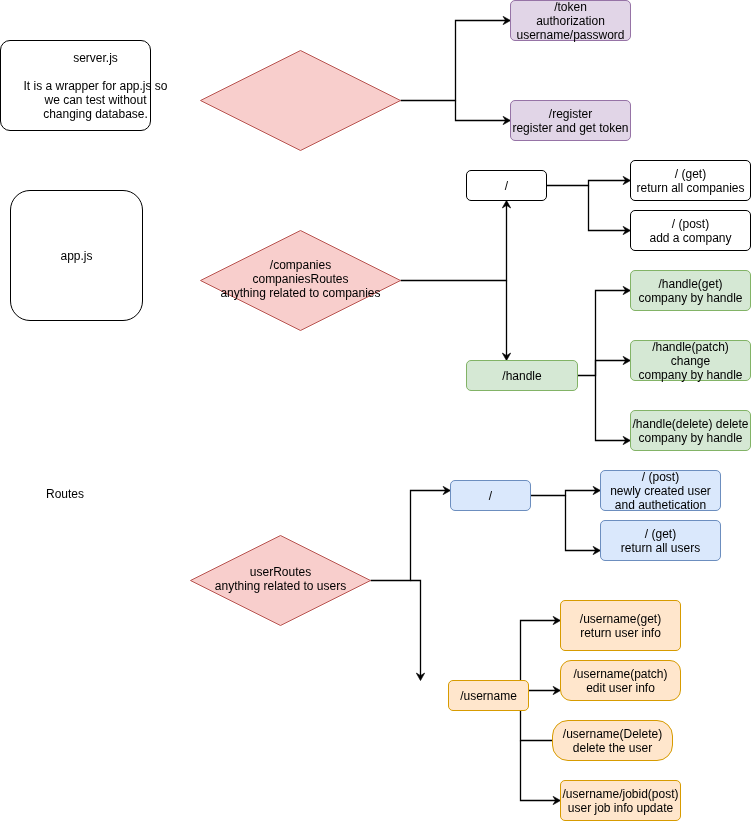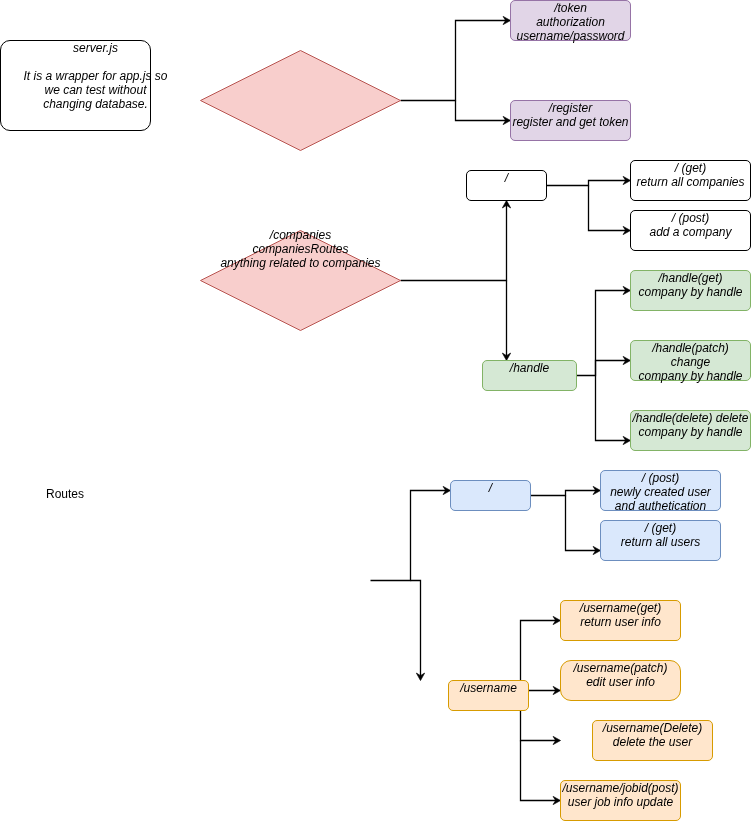--- a/index.html
+++ b/index.html
@@ -2,22 +2,22 @@
 <html><head>
 <meta charset="utf-8">
 <title>Routes diagram</title>
 <style>
   html,body{margin:0;padding:0;background:#ffffff;}
   #canvas{position:relative;width:751px;height:821px;background:#ffffff;overflow:hidden;
     font-family:"Liberation Sans", sans-serif;font-size:12px;color:#000000;}
   #edge-layer{position:absolute;left:0;top:0;width:751px;height:821px;pointer-events:none;}
   .eline{fill:none;stroke:#000000;stroke-width:1.3;stroke-linejoin:miter;stroke-linecap:butt;}
   .ehead{fill:#000000;stroke:#000000;stroke-width:0.7;stroke-linejoin:miter;}
-  .node{position:absolute;display:flex;justify-content:center;
-    text-align:center;box-sizing:border-box;font-style:italic;}
+  .node{position:absolute;display:flex;align-items:center;justify-content:center;
+    text-align:center;box-sizing:border-box;}
   .node.rect{border-style:solid;border-width:1px;}
   .node.diamond{border:0;background:transparent;}
   .lbl{display:block;line-height:14px;white-space:pre;text-align:center;
     transform:translateZ(0);-webkit-font-smoothing:antialiased;}
   .node.diamond .lbl{position:relative;z-index:2;margin-top:-2.2px;}
   .dshape{position:absolute;left:0;top:0;overflow:visible;}
   .plain{position:absolute;line-height:14px;white-space:pre;
     transform:translateZ(0);-webkit-font-smoothing:antialiased;}
 </style>
 </head>
@@ -94,32 +94,42 @@
         <path class="ehead" d="M 560.5 800.5 L 553.1 796.4 L 555.65 800.5 L 553.1 804.6 Z" fill="#000000" stroke="#000000"></path>
       </g>
   </svg>
   <div class="node rect" style="left:0px;top:40px;width:151px;height:91px;background:#ffffff;border-color:#000000;border-radius:10px;padding-left:40px;">
       <span class="lbl">server.js
 
 It is a wrapper for app.js so
 we can test without
 changing database.</span>
     </div>
+  <div class="node rect" style="left:10px;top:190px;width:133px;height:131px;background:#ffffff;border-color:#000000;border-radius:20px;">
+      <span class="lbl">app.js</span>
+    </div>
   <div class="node diamond" style="left:200px;top:50px;width:201px;height:101px;">
       <svg class="dshape" width="201" height="101" viewBox="0 0 201 101">
         <path d="M 100.5 0.5 L 200.5 50.5 L 100.5 100.5 L 0.5 50.5 Z" fill="#f8cecc" stroke="#b85450" stroke-width="1"></path>
       </svg>
     </div>
   <div class="node diamond" style="left:200px;top:230px;width:201px;height:101px;">
       <svg class="dshape" width="201" height="101" viewBox="0 0 201 101">
         <path d="M 100.5 0.5 L 200.5 50.5 L 100.5 100.5 L 0.5 50.5 Z" fill="#f8cecc" stroke="#b85450" stroke-width="1"></path>
       </svg>
       <span class="lbl">/companies
 companiesRoutes
 anything related to companies</span>
+    </div>
+  <div class="node diamond" style="left:190px;top:535px;width:181px;height:91px;">
+      <svg class="dshape" width="181" height="91" viewBox="0 0 181 91">
+        <path d="M 90.5 0.5 L 180.5 45.5 L 90.5 90.5 L 0.5 45.5 Z" fill="#f8cecc" stroke="#b85450" stroke-width="1"></path>
+      </svg>
+      <span class="lbl">userRoutes
+anything related to users</span>
     </div>
   <div class="node rect" style="left:510px;top:0px;width:121px;height:41px;background:#e1d5e7;border-color:#9673a6;border-radius:5px;">
       <span class="lbl">/token
 authorization
 username/password</span>
     </div>
   <div class="node rect" style="left:510px;top:100px;width:121px;height:41px;background:#e1d5e7;border-color:#9673a6;border-radius:5px;">
       <span class="lbl">/register
 register and get token</span>
     </div>
@@ -127,21 +137,21 @@
       <span class="lbl">/</span>
     </div>
   <div class="node rect" style="left:630px;top:160px;width:121px;height:41px;background:#ffffff;border-color:#000000;border-radius:5px;">
       <span class="lbl">/ (get)
 return all companies</span>
     </div>
   <div class="node rect" style="left:630px;top:210px;width:121px;height:41px;background:#ffffff;border-color:#000000;border-radius:5px;">
       <span class="lbl">/ (post)
 add a company</span>
     </div>
-  <div class="node rect" style="left:466px;top:360px;width:95px;height:31px;background:#d5e8d4;border-color:#82b366;border-radius:5px;margin-left:16px;">
+  <div class="node rect" style="left:466px;top:360px;width:112px;height:31px;background:#d5e8d4;border-color:#82b366;border-radius:5px;">
       <span class="lbl">/handle</span>
     </div>
   <div class="node rect" style="left:630px;top:270px;width:121px;height:41px;background:#d5e8d4;border-color:#82b366;border-radius:5px;">
       <span class="lbl">/handle(get)
 company by handle</span>
     </div>
   <div class="node rect" style="left:630px;top:340px;width:121px;height:41px;background:#d5e8d4;border-color:#82b366;border-radius:5px;">
       <span class="lbl">/handle(patch)
 change
 company by handle</span>
@@ -158,29 +168,29 @@
 newly created user
 and authetication</span>
     </div>
   <div class="node rect" style="left:600px;top:520px;width:121px;height:41px;background:#dae8fc;border-color:#6c8ebf;border-radius:5px;">
       <span class="lbl">/ (get)
 return all users</span>
     </div>
   <div class="node rect" style="left:400px;top:680px;width:81px;height:31px;background:#ffe6cc;border-color:#d79b00;border-radius:5px;margin-left:48px;">
       <span class="lbl">/username</span>
     </div>
-  <div class="node rect" style="left:560px;top:600px;width:121px;height:41px;background:#ffe6cc;border-color:#d79b00;border-radius:5px;">
+  <div class="node rect" style="left:560px;top:600px;width:121px;height:51px;background:#ffe6cc;border-color:#d79b00;border-radius:5px;">
       <span class="lbl">/username(get)
 return user info</span>
     </div>
   <div class="node rect" style="left:560px;top:660px;width:121px;height:41px;background:#ffe6cc;border-color:#d79b00;border-radius:11px;">
       <span class="lbl">/username(patch)
 edit user info</span>
     </div>
-  <div class="node rect" style="left:592px;top:720px;width:121px;height:41px;background:#ffe6cc;border-color:#d79b00;border-radius:5px;">
+  <div class="node rect" style="left:552px;top:720px;width:121px;height:41px;background:#ffe6cc;border-color:#d79b00;border-radius:16px;">
       <span class="lbl">/username(Delete)
 delete the user</span>
     </div>
   <div class="node rect" style="left:560px;top:780px;width:121px;height:41px;background:#ffe6cc;border-color:#d79b00;border-radius:5px;">
       <span class="lbl">/username/jobid(post)
 user job info update</span>
     </div>
   <div class="plain" style="left:46px;top:459px;margin-top:28px;">Routes</div>
 </div>
 

